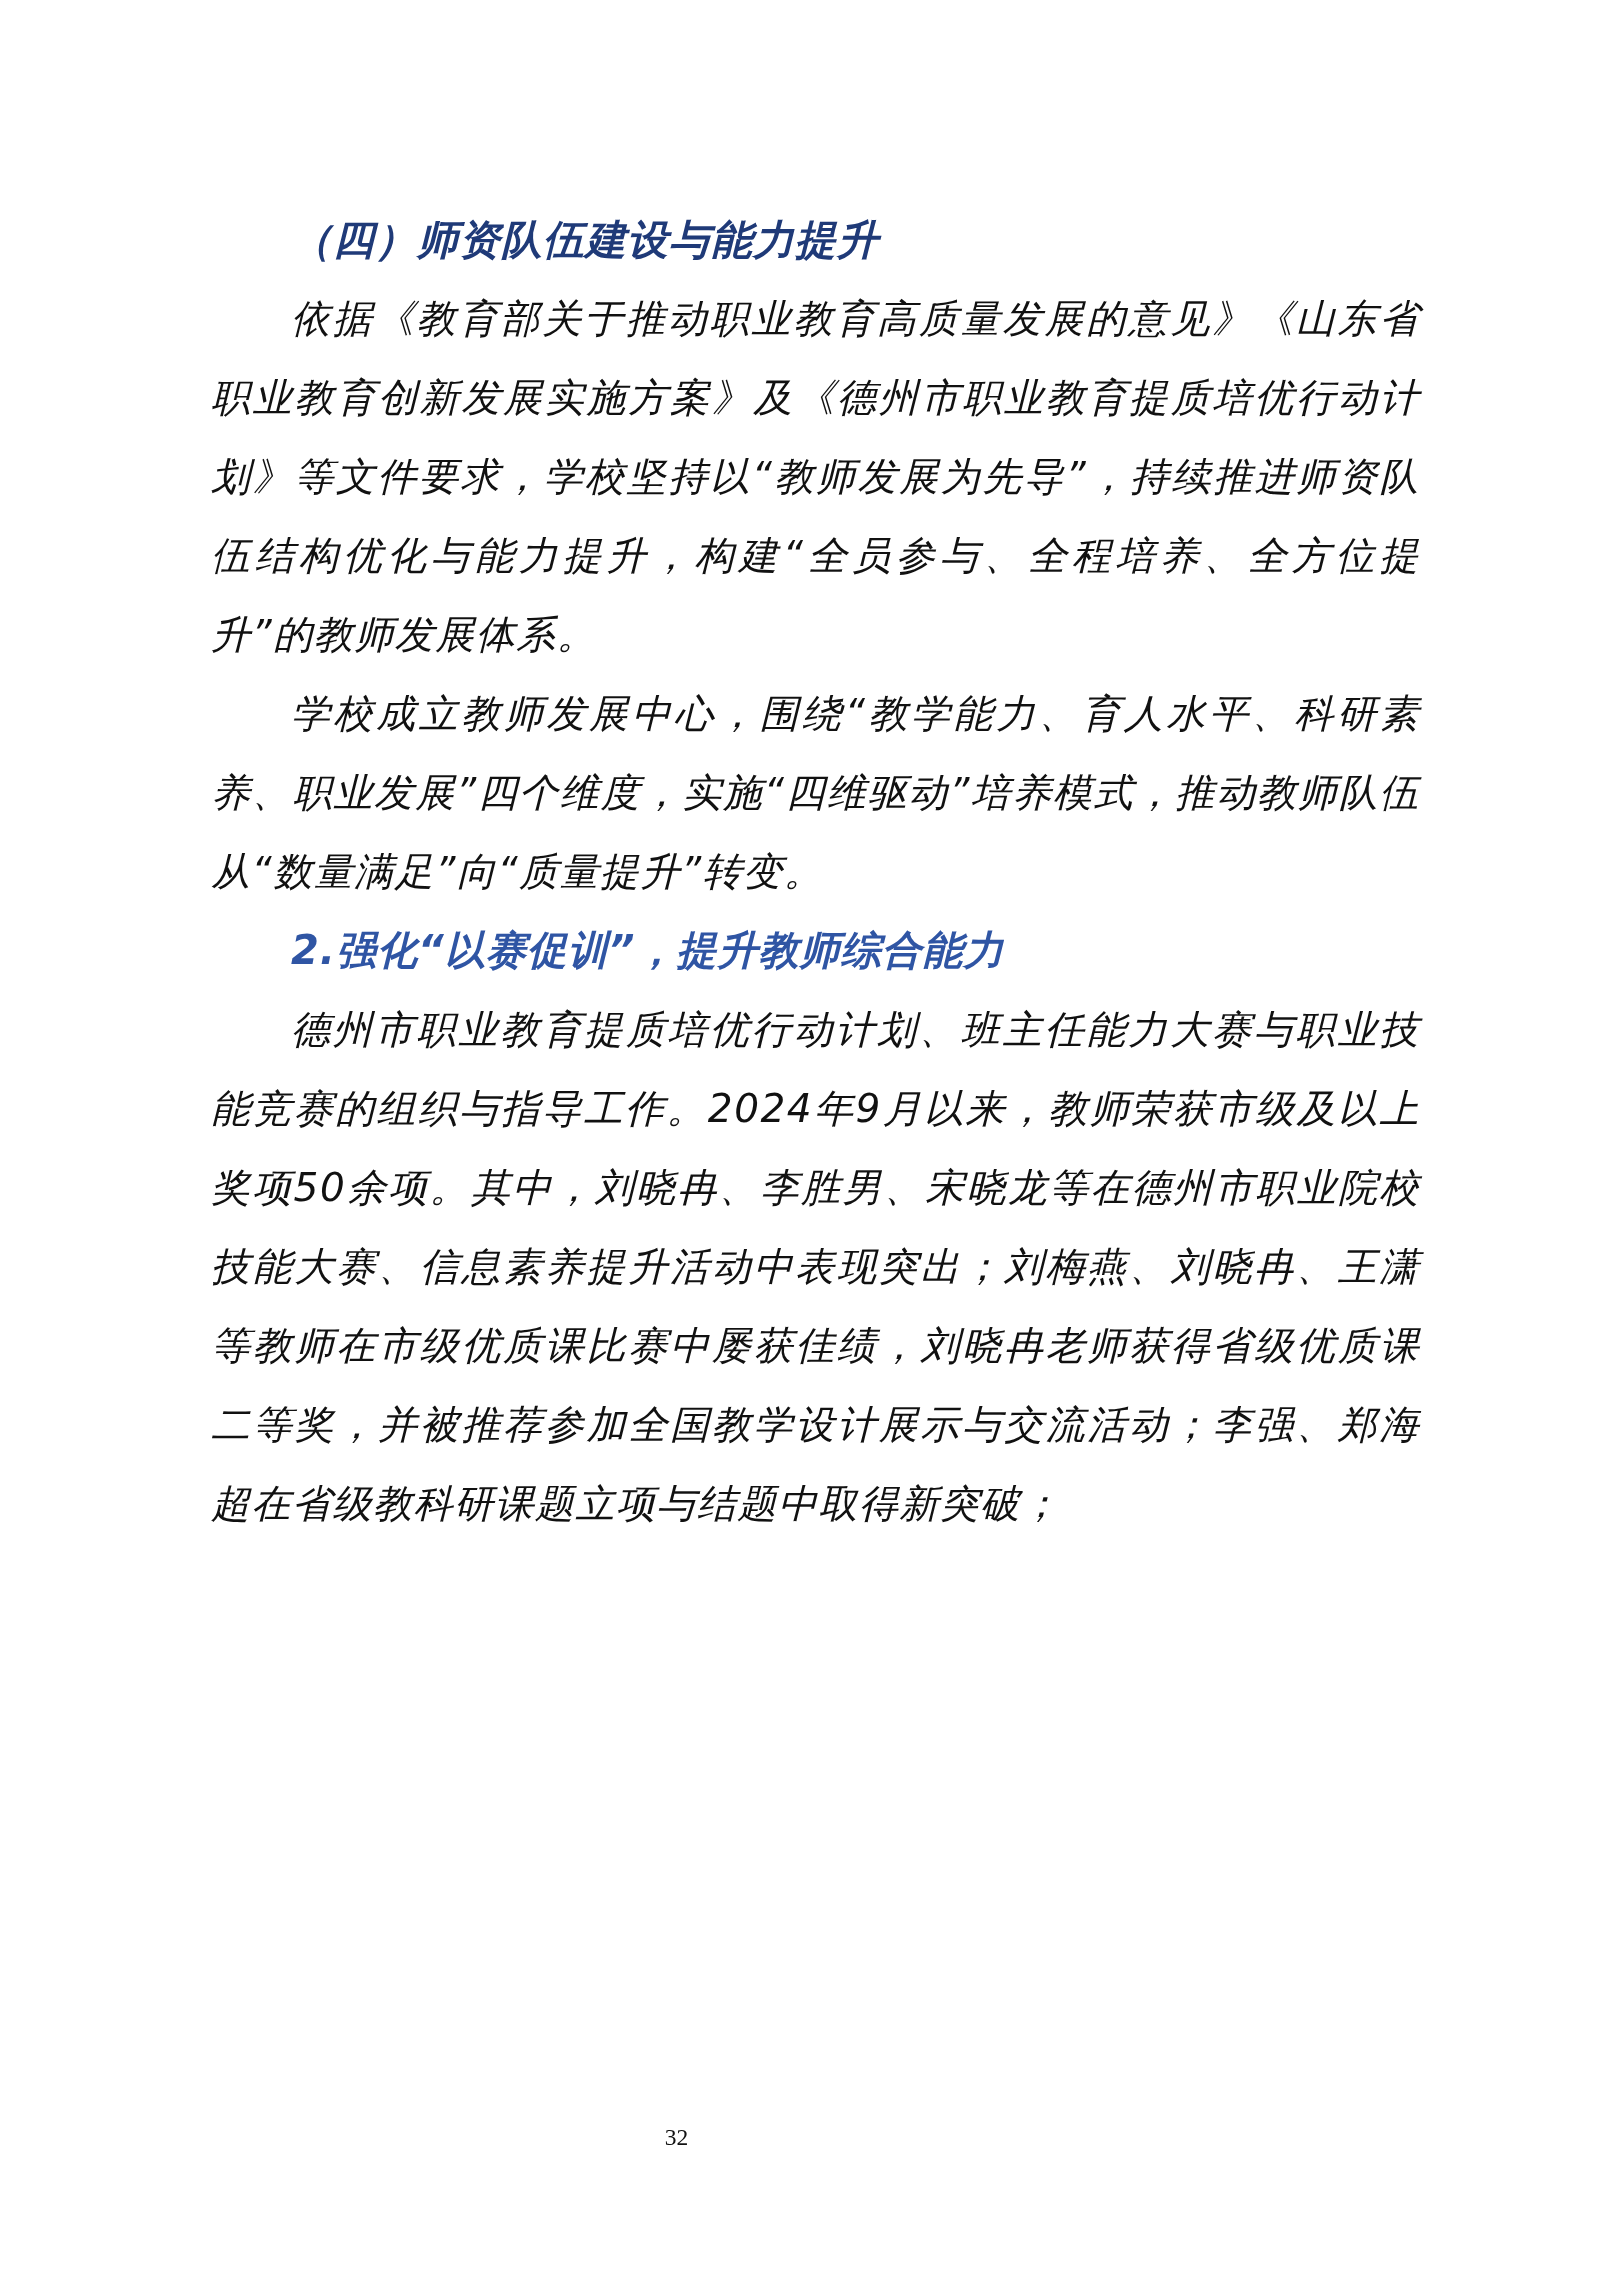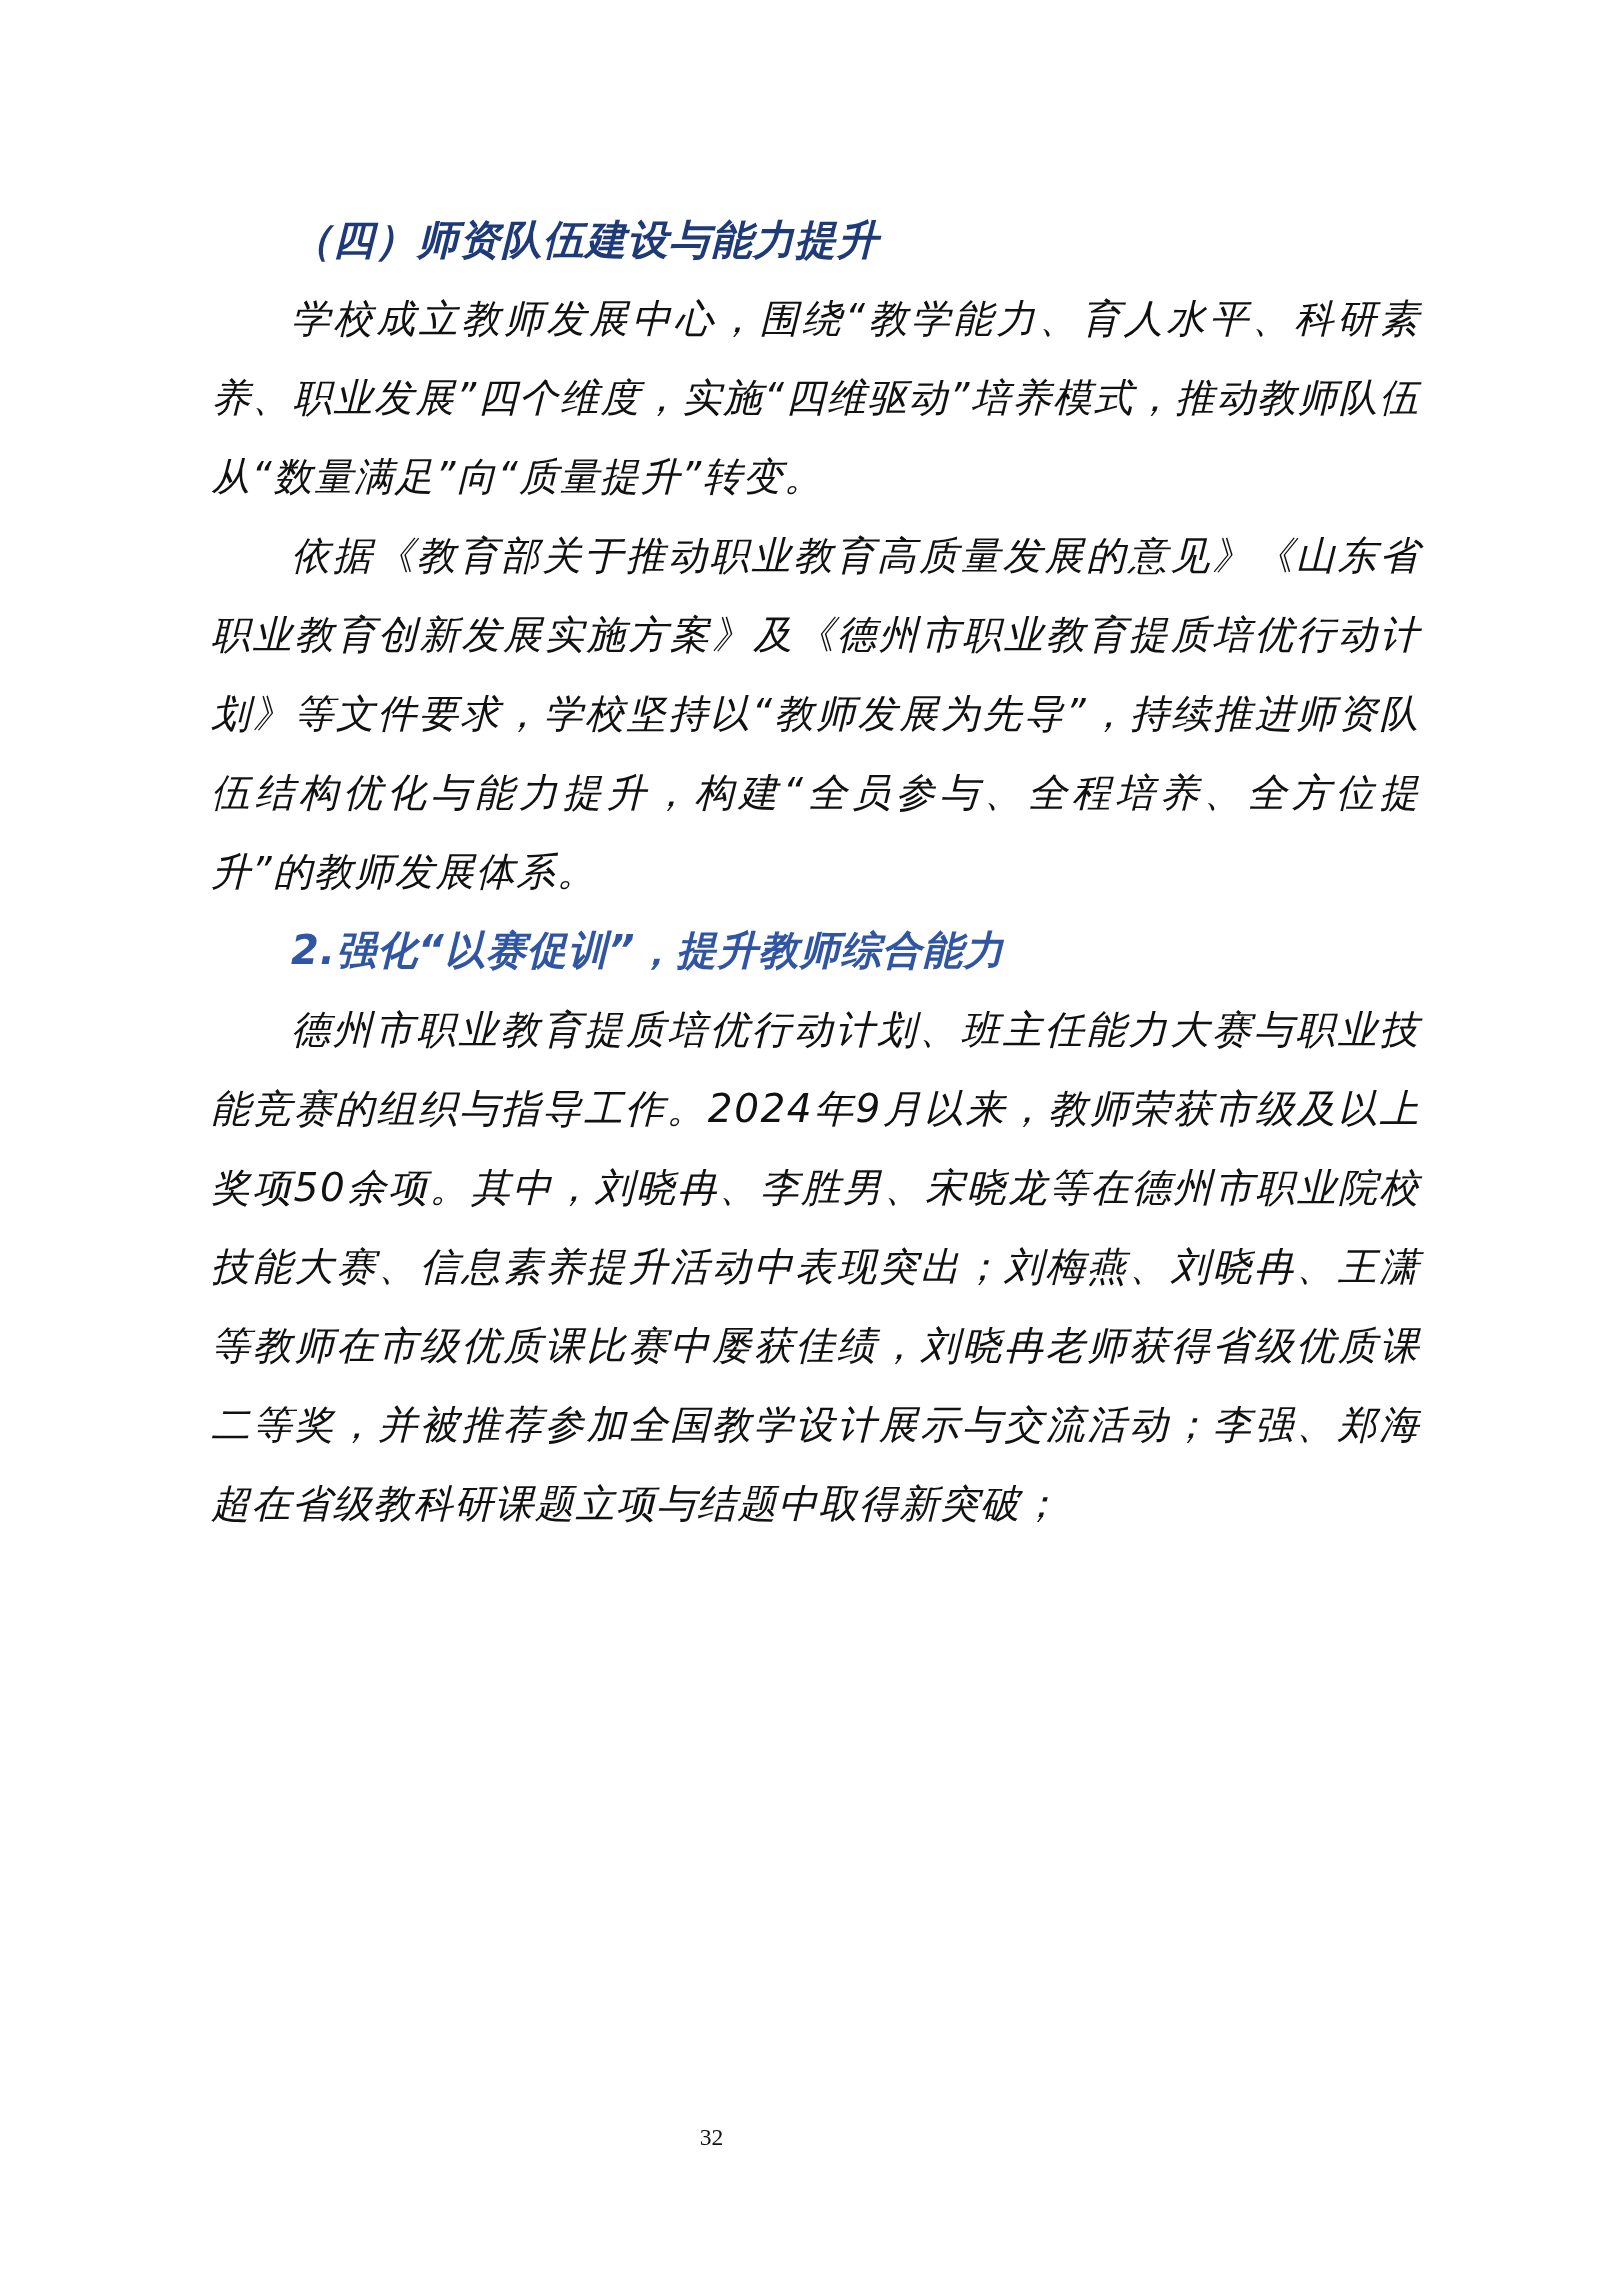--- a/index.html
+++ b/index.html
@@ -4,27 +4,27 @@
 <style>
   html, body { margin: 0; padding: 0; background: #ffffff; }
   body { width: 1623px; height: 2295px; position: relative; overflow: hidden;
          font-family: "DejaVu Sans", "Liberation Sans", sans-serif; color: #111111; }
   .page { position: absolute; left: 211px; top: 202px; width: 1209px; font-style: italic; }
   .h1 { font-size: 41px; line-height: 77px; color: #1f3a78; margin: 0; padding-left: 80px; letter-spacing: 1px; }
   .h2 { font-size: 40px; line-height: 79px; color: #2f55a4; font-weight: bold; margin: 0; padding-left: 80px; letter-spacing: 1px; }
   .p { font-size: 39px; line-height: 79px; margin: 0; text-indent: 80px; text-align: justify;
        letter-spacing: 1.5px; }
   .pagenum { position: absolute; left: 0; width: 1353px; top: 2124px; text-align: center;
-             font-family: "Liberation Serif", serif; font-size: 23.5px; color: #111; margin-left: 35px; }
+             font-family: "Liberation Serif", serif; font-size: 23.5px; color: #111; }
 </style>
 </head>
 <body>
 
 <div class="page">
   <h1 class="h1">（四）师资队伍建设与能力提升</h1>
+  <p class="p">依据《教育部关于推动职业教育高质量发展的意见》《山东省职业教育创新发展实施方案》及《德州市职业教育提质培优行动计划》等文件要求，学校坚持以“教师发展为先导”，持续推进师资队伍结构优化与能力提升，构建“全员参与、全程培养、全方位提升”的教师发展体系。</p>
   <p class="p">学校成立教师发展中心，围绕“教学能力、育人水平、科研素养、职业发展”四个维度，实施“四维驱动”培养模式，推动教师队伍从“数量满足”向“质量提升”转变。</p>
-  <p class="p">依据《教育部关于推动职业教育高质量发展的意见》《山东省职业教育创新发展实施方案》及《德州市职业教育提质培优行动计划》等文件要求，学校坚持以“教师发展为先导”，持续推进师资队伍结构优化与能力提升，构建“全员参与、全程培养、全方位提升”的教师发展体系。</p>
   <h2 class="h2">2.强化“以赛促训”，提升教师综合能力</h2>
   <p class="p">德州市职业教育提质培优行动计划、班主任能力大赛与职业技能竞赛的组织与指导工作。2024年9月以来，教师荣获市级及以上奖项50余项。其中，刘晓冉、李胜男、宋晓龙等在德州市职业院校技能大赛、信息素养提升活动中表现突出；刘梅燕、刘晓冉、王潇等教师在市级优质课比赛中屡获佳绩，刘晓冉老师获得省级优质课二等奖，并被推荐参加全国教学设计展示与交流活动；李强、郑海超在省级教科研课题立项与结题中取得新突破；</p>
 </div>
 
 <div class="pagenum">32</div>
 
 
 </body></html>

